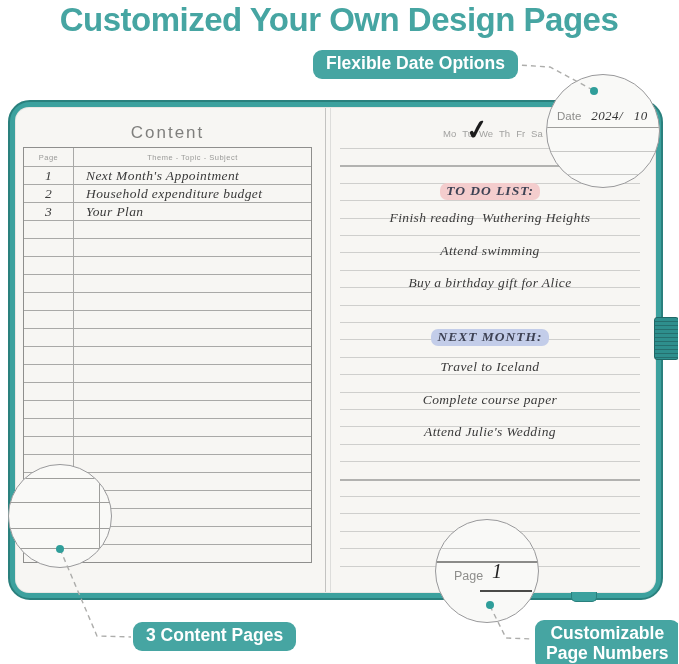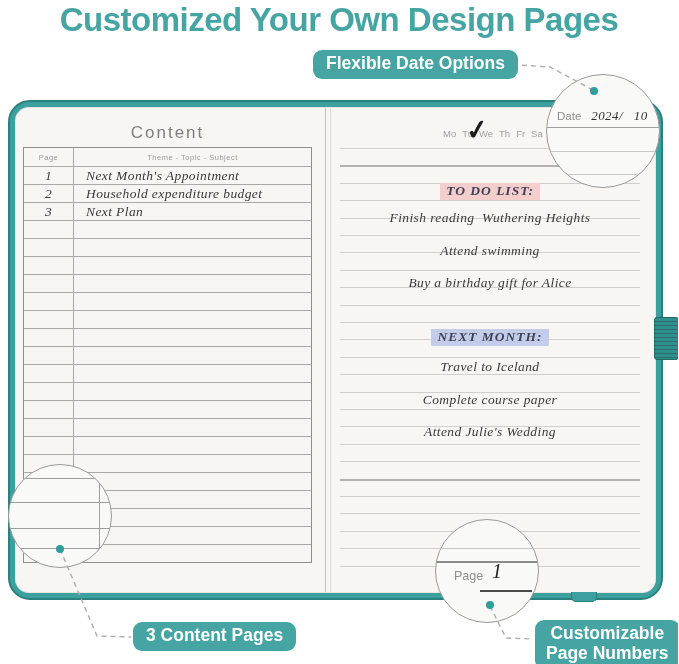--- a/index.html
+++ b/index.html
@@ -46,21 +46,21 @@
 
   
   #days-row{position:absolute;left:427px;top:128px;display:flex;gap:6px;
     font-size:9.5px;color:#a2a2a0;z-index:3;margin-left:16px;}
   .checkmark{position:absolute;left:466px;top:114px;font-size:27px;color:#1c1c1c;
     transform:rotate(-8deg);z-index:4;font-weight:bold;}
   .rline{position:absolute;left:340px;width:300px;height:1px;background:#cfcfcd;z-index:3;}
   .rline.dark{height:2px;background:#b2b2b0;}
   .rp-center{position:absolute;left:340px;width:300px;text-align:center;
     white-space:pre;z-index:4;}
-  .hl{display:inline-block;padding:0 6px 1px;font-weight:bold;color:#3e4254;letter-spacing:1px;}
+  .hl{display:inline-block;padding:0 6px 1px;font-weight:bold;color:#3e4254;letter-spacing:1px;border-radius:7px;}
 
   
   .lens{position:absolute;background:#f9f9f7;border:1.5px solid #99999b;
     border-radius:50%;overflow:hidden;box-sizing:border-box;z-index:5;}
   .lens-date{left:546px;top:74px;width:114px;height:114px;}
   .lens-pages{left:8px;top:464px;width:104px;height:104px;}
   .lens-pagenum{left:435px;top:519px;width:104px;height:104px;}
   .lline{position:absolute;height:1px;background:#9e9e9c;}
   .lline.light{background:#c8c8c6;}
   .lline.thick{height:2px;background:#8b8b89;}
@@ -105,21 +105,21 @@
       <div class="t-row">
         <div class="t-c1 hw">1</div>
         <div class="t-c2 hw t-theme">Next Month's Appointment</div>
       </div>
       <div class="t-row">
         <div class="t-c1 hw">2</div>
         <div class="t-c2 hw t-theme">Household expenditure budget</div>
       </div>
       <div class="t-row">
         <div class="t-c1 hw">3</div>
-        <div class="t-c2 hw t-theme">Next Plan</div>
+        <div class="t-c2 hw t-theme">Your Plan</div>
       </div>
       <div class="t-row">
         <div class="t-c1 hw"></div>
         <div class="t-c2 hw"></div>
       </div>
       <div class="t-row">
         <div class="t-c1 hw"></div>
         <div class="t-c2 hw"></div>
       </div>
       <div class="t-row">

